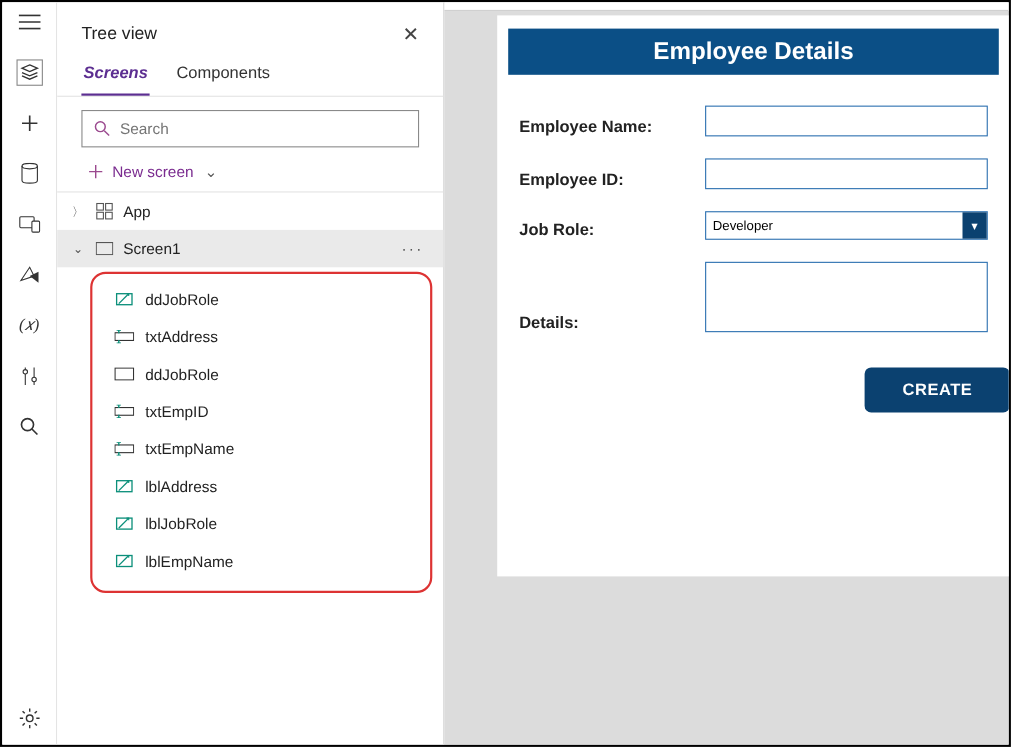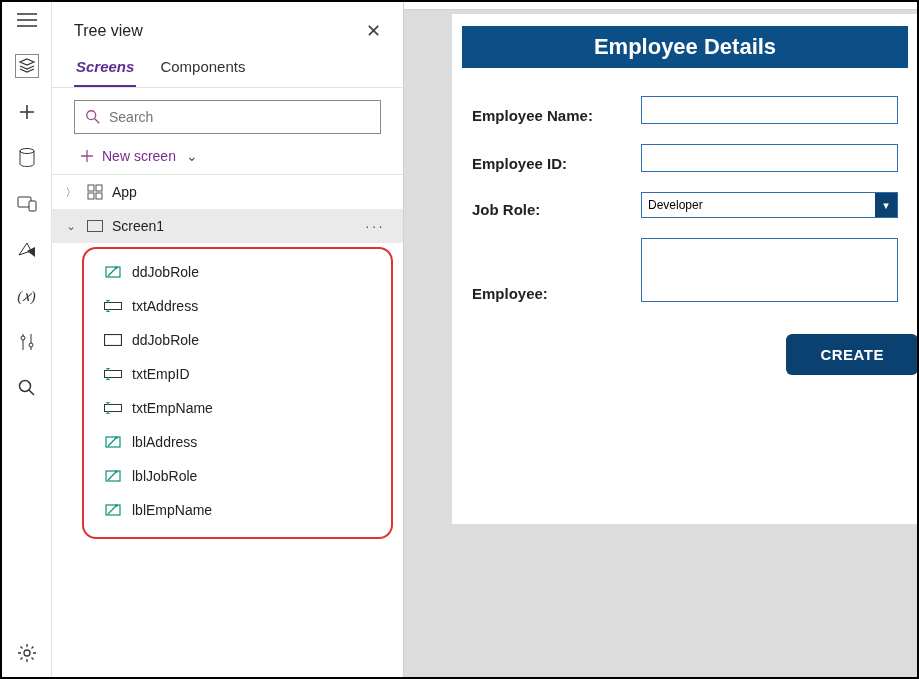--- a/index.html
+++ b/index.html
@@ -265,21 +265,21 @@
       <div class="formlabel">Job Role:</div>
       <div class="forminput">
         <div class="sel">
           <span>Developer</span>
           <span class="selarrow">▾</span>
         </div>
       </div>
     </div>
 
     <div class="formrow">
-      <div class="formlabel">Employee:</div>
+      <div class="formlabel">Details:</div>
       <div class="forminput">
           <div class="ta"></div>
         </div>
     </div>
 
     <div class="btnrow">
       <button class="btn">CREATE</button>
     </div>
   </div>
 </div>

